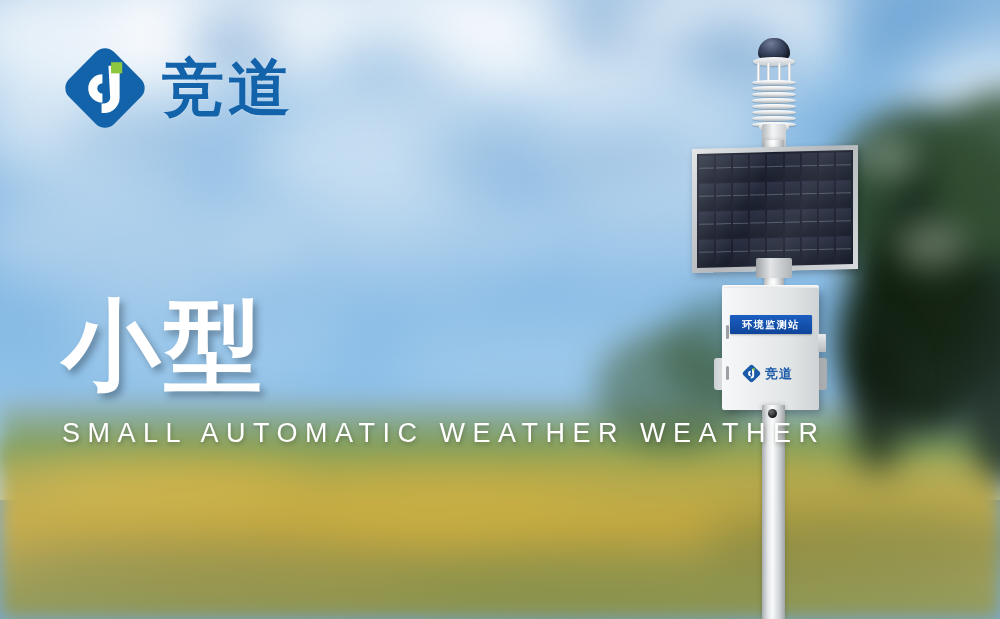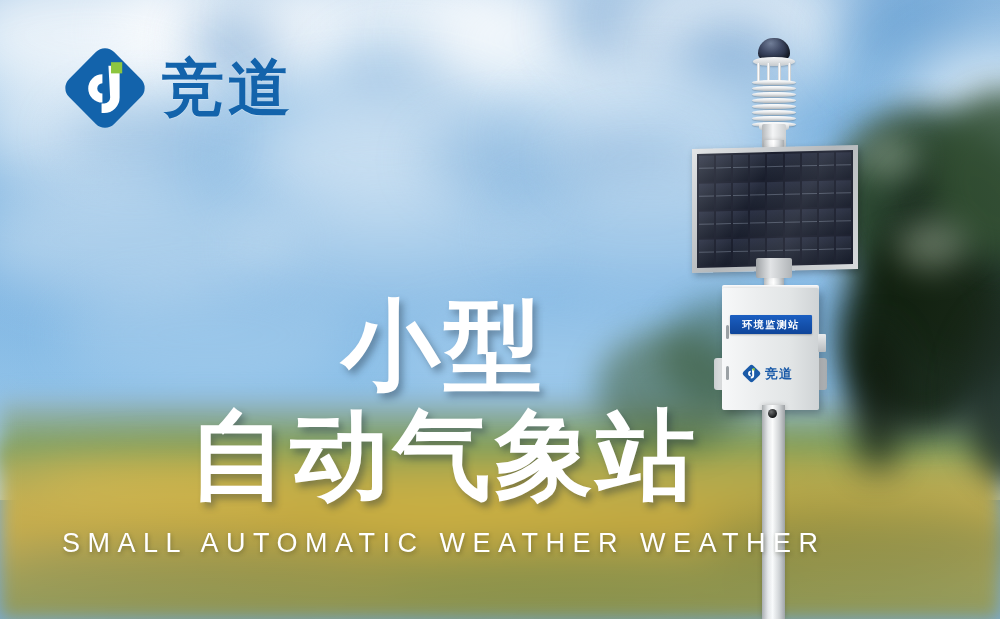--- a/index.html
+++ b/index.html
@@ -93,21 +93,20 @@
 
   
   .headline{
     position:absolute;left:62px;top:296px;z-index:40;
     color:#ffffff;
   }
   .hl-line{
     font-size:98px;line-height:1.02;font-weight:700;
     letter-spacing:4px;white-space:nowrap;
     text-shadow:4px 5px 7px rgba(30,45,60,.38);
-    text-align:center;
   }
   .hl-line.second{margin-top:10px;}
   .sub{
     margin-top:22px;
     font-size:27px;letter-spacing:7.5px;font-weight:400;
     color:#ffffff;white-space:nowrap;
     text-shadow:1px 2px 4px rgba(60,60,30,.40);
   }
 
   
@@ -433,17 +432,16 @@
         <path d="M54 24 h13 v37 a18 18 0 0 1 -18 18 h-3 v-11 h3 a7 7 0 0 0 7 -7 z" fill="#ffffff"></path>
         <path d="M47 34 a16.5 16.5 0 1 0 0 33 v-10.5 a6 6 0 1 1 0 -12 z" fill="#ffffff"></path>
         <rect x="57" y="20" width="13" height="13" fill="#8dc63f"></rect>
       </svg>
     </span>
     <span class="brand-word">竞道</span>
   </div>
 
   <div class="headline">
     <div class="hl-line">小型</div>
-    <div class="hl-line second">自动气象站</div>
     <div class="sub">SMALL AUTOMATIC WEATHER WEATHER</div>
   </div>
 
 </div>
 
 </body></html>

